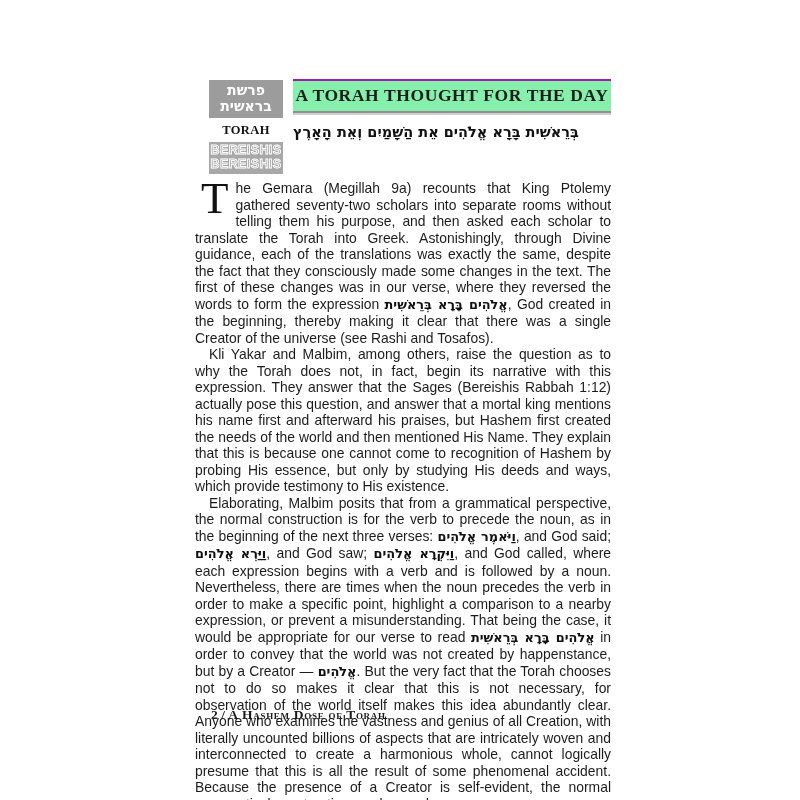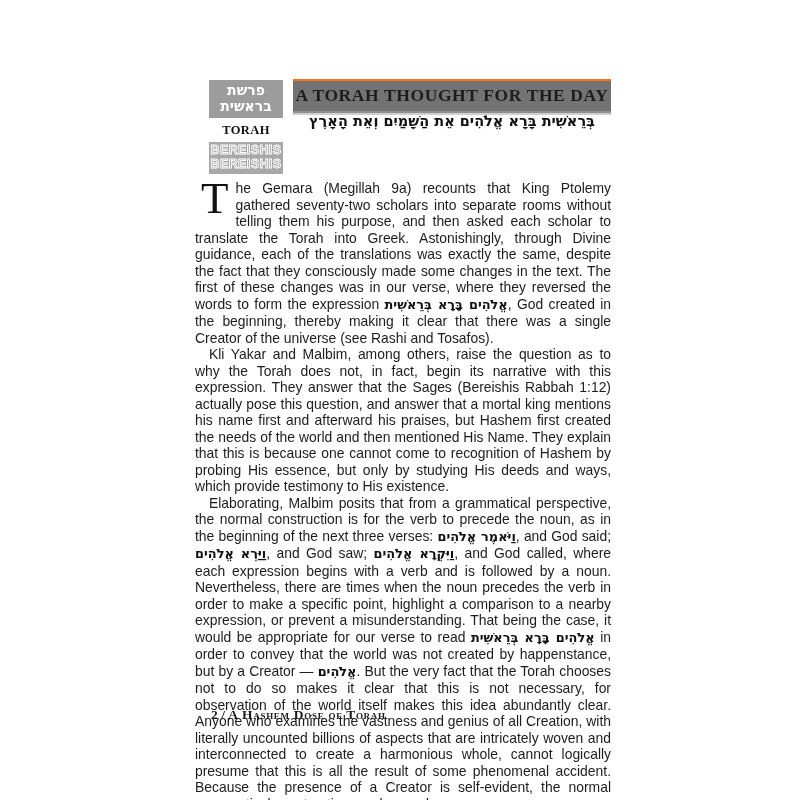--- a/index.html
+++ b/index.html
@@ -19,28 +19,28 @@
     margin-top:5px;font-family:"Liberation Serif",serif;font-weight:bold;
     font-size:12.5px;letter-spacing:0.4px;color:#111;
   }
   .pbox{
     margin-top:4px;background:#a8a8a8;padding:2px 0 3px;
     font-weight:bold;font-size:12.5px;line-height:13.5px;letter-spacing:0.4px;
     color:#a8a8a8;-webkit-text-stroke:0.9px #ffffff;
   }
   .banner-col{margin-left:98px;}
   .band{
-    background:#737373;border-top:2px solid #f97316;border-bottom:2px solid #8f8f8f;
+    background:#86efac;border-top:2px solid #a21caf;border-bottom:2px solid #8f8f8f;
     box-shadow:0 2px 0 #cfcfcf;text-align:center;padding:4px 0 5px;margin-top:1px;
   }
   .band-title{
     font-family:"Liberation Serif",serif;font-weight:bold;font-size:17.5px;
     letter-spacing:0.6px;color:#1d1d1d;white-space:nowrap;
   }
-  .verse{text-align:center;}
+  .verse{margin-top:11px;text-align:left;}
   .verse-heb{
     font-family:"DejaVu Sans",sans-serif;font-weight:bold;font-size:14.5px;
     direction:rtl;color:#111;
   }
   .verse-trans{font-style:italic;font-size:14.3px;line-height:16.5px;margin-top:2px;color:#1c1c1c;}
   .article{margin-top:9px;text-align:justify;font-size:13.9px;line-height:16.5px;}
   .para{margin:0;text-indent:14px;}
   .para.first{text-indent:0;}
   .dropcap{
     float:left;font-family:"Liberation Serif",serif;font-size:45px;line-height:33px;

